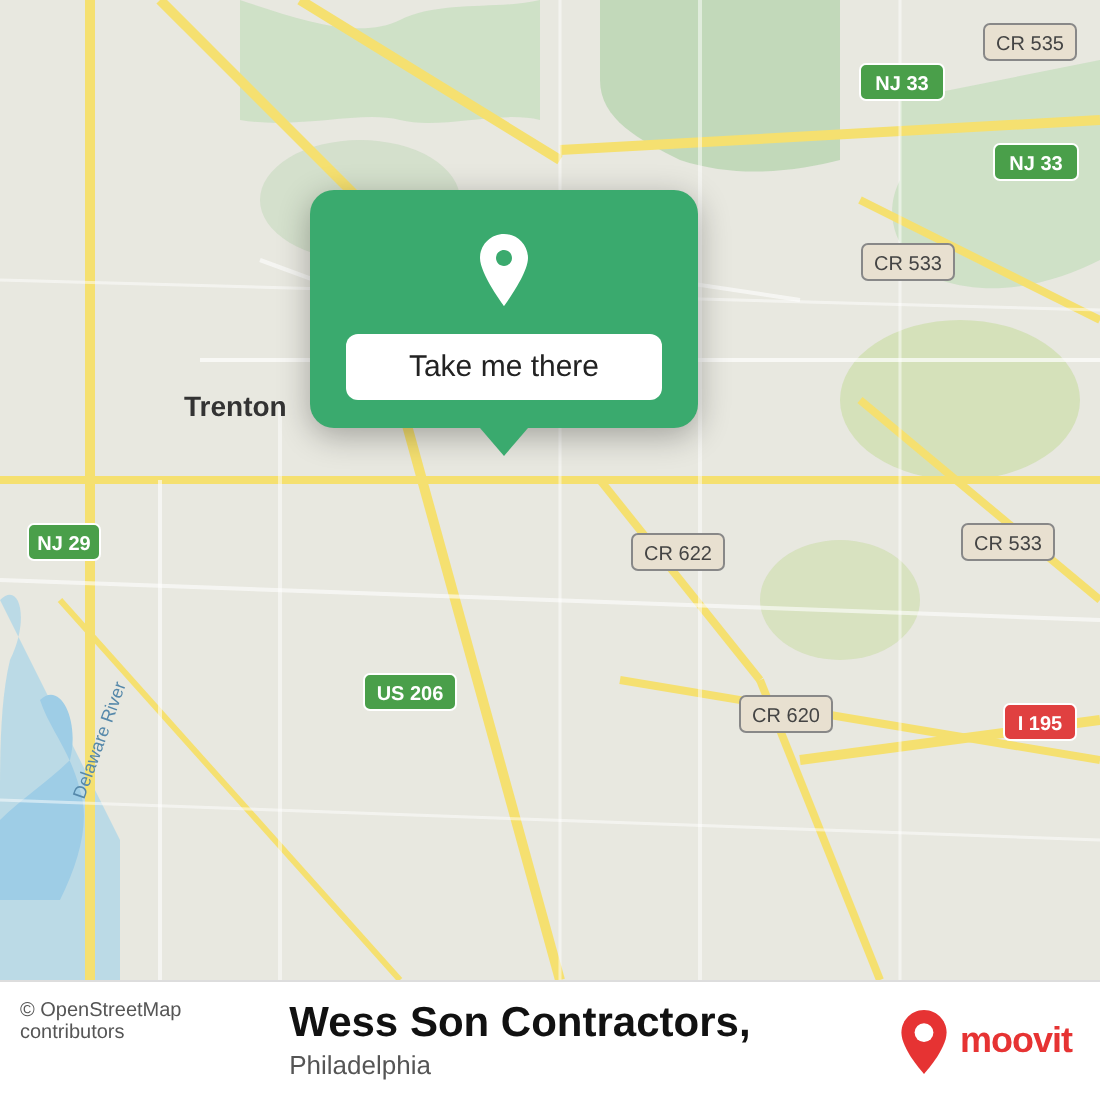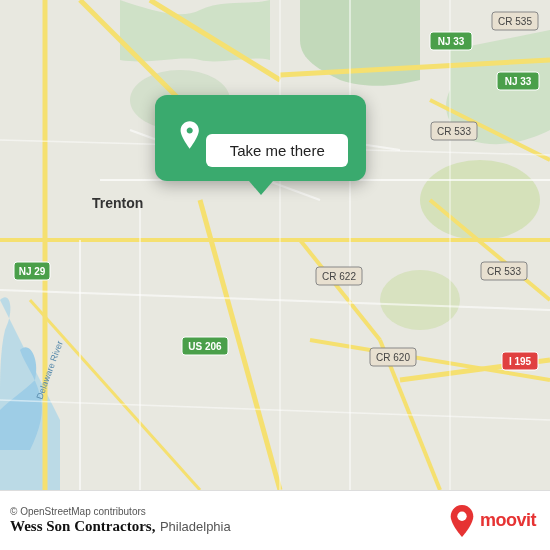--- a/index.html
+++ b/index.html
@@ -25,26 +25,26 @@
       position: absolute;
       top: 0; left: 0;
       width: 100%; height: 100%;
     }
 
     
     #popup-card {
       position: absolute;
       top: 95px;
       left: 155px;
-      width: 211px;
+      width: 194px;
       background: #3aaa6e;
       border-radius: 12px;
       display: flex;
-      flex-direction: row;
-      align-items: flex-end;
+      flex-direction: column;
+      align-items: center;
       padding: 18px 18px 14px;
       box-shadow: 0 4px 16px rgba(0,0,0,0.3);
     }
 
     #popup-card::after {
       content: '';
       position: absolute;
       bottom: -14px;
       left: 50%;
       transform: translateX(-50%);
@@ -79,33 +79,31 @@
       background: white;
       display: flex;
       align-items: center;
       justify-content: space-between;
       padding: 0 14px 0 10px;
       border-top: 1px solid #ddd;
     }
 
     #bottom-left {
       display: flex;
-      flex-direction: column;
     }
 
     #osm-credit {
       font-size: 10px;
       color: #555;
     }
 
     #place-name {
-      font-size: 15px;
+      font-size: 21px;
       font-weight: 600;
       color: #111;
-      font-family: Liberation Serif, serif;
     }
 
     #place-sub {
       font-size: 13px;
       color: #555;
       margin-top: 14px;
     }
 
     #moovit-logo {
       display: flex;

